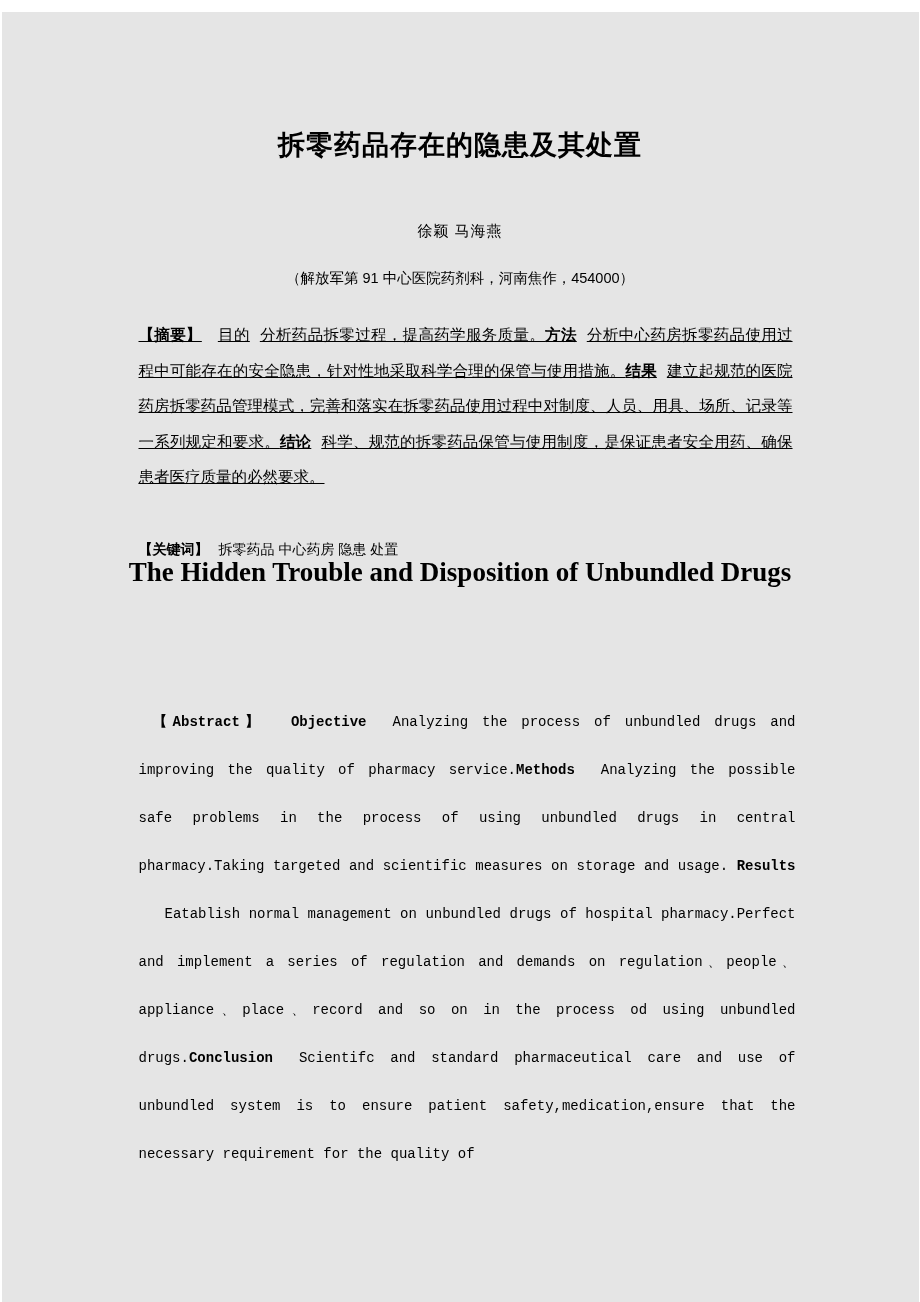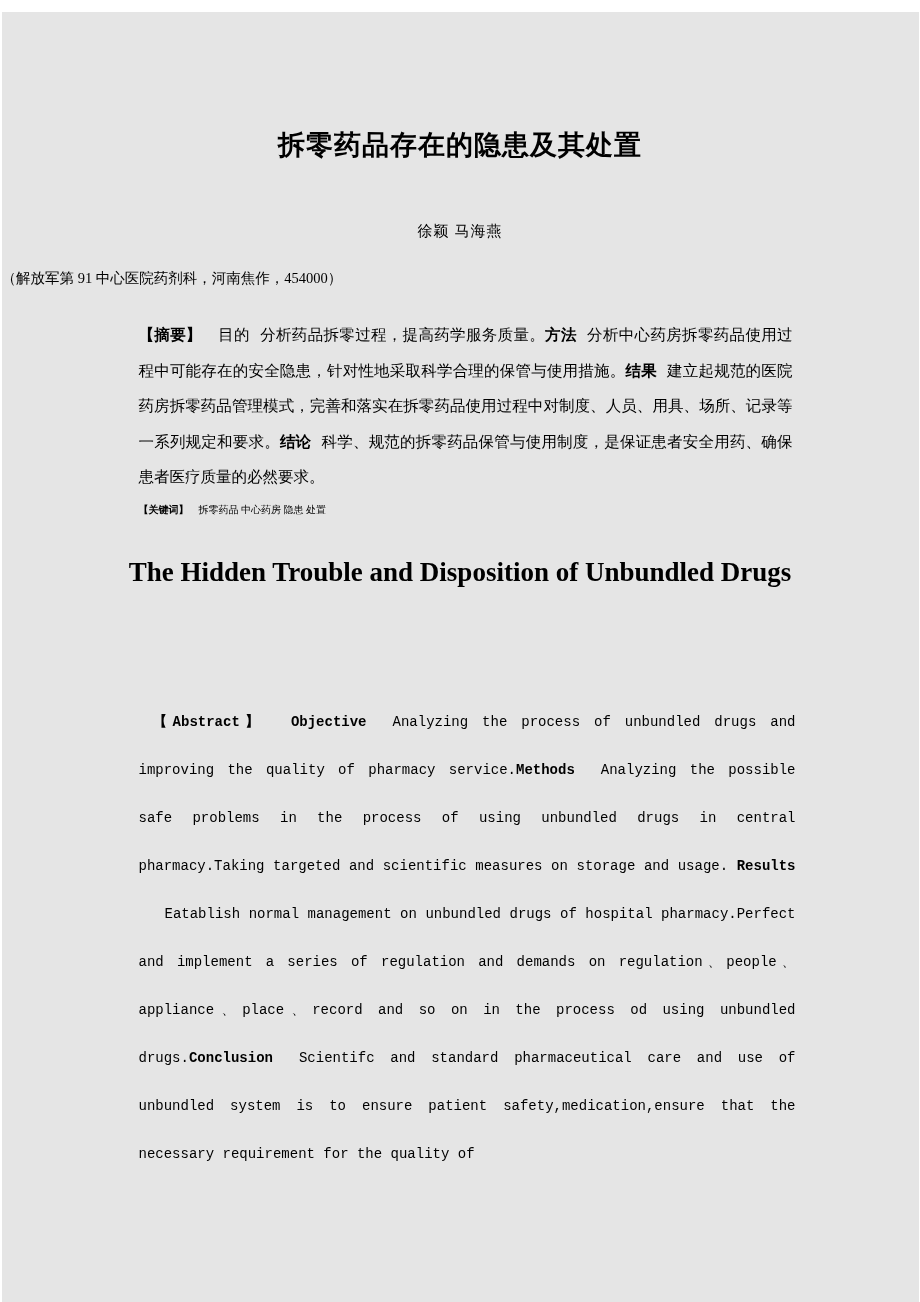--- a/index.html
+++ b/index.html
@@ -42,49 +42,51 @@
     font-family: Liberation Sans, sans-serif;
     font-size: 15px;
     line-height: 22px;
     letter-spacing: 1px;
   }
   .doc-affiliation {
     position: absolute;
     left: 0;
     right: 0;
     top: 255px;
-    font-family: Liberation Serif, serif;
+    text-align: center;
+    font-family: Liberation Sans, sans-serif;
     font-size: 14.5px;
     line-height: 22px;
   }
 
   
   .cn-abstract {
     position: absolute;
     left: 137px;
     top: 305px;
     width: 654px;
     font-family: "Liberation Serif", "DejaVu Serif", serif;
     font-size: 15.5px;
     line-height: 35.5px;
     text-align: justify;
     text-justify: inter-ideograph;
     text-align-last: left;
+    text-decoration: underline;
   }
   .cn-abstract b, .kw-line b { font-weight: 700; }
   .sp-wide { display: inline-block; width: 16px; }
   .sp-mid  { display: inline-block; width: 10px; }
 
   .kw-line {
     position: absolute;
     left: 137px;
-    top: 485px;
+    top: 524px;
     width: 654px;
-    font-family: Liberation Serif, serif;
-    font-size: 10px;
+    font-family: Liberation Sans, sans-serif;
+    font-size: 14px;
     line-height: 26px;
   }
 
   
   .en-title {
     position: absolute;
     left: 0;
     right: 0;
     top: 545px;
     text-align: center;

